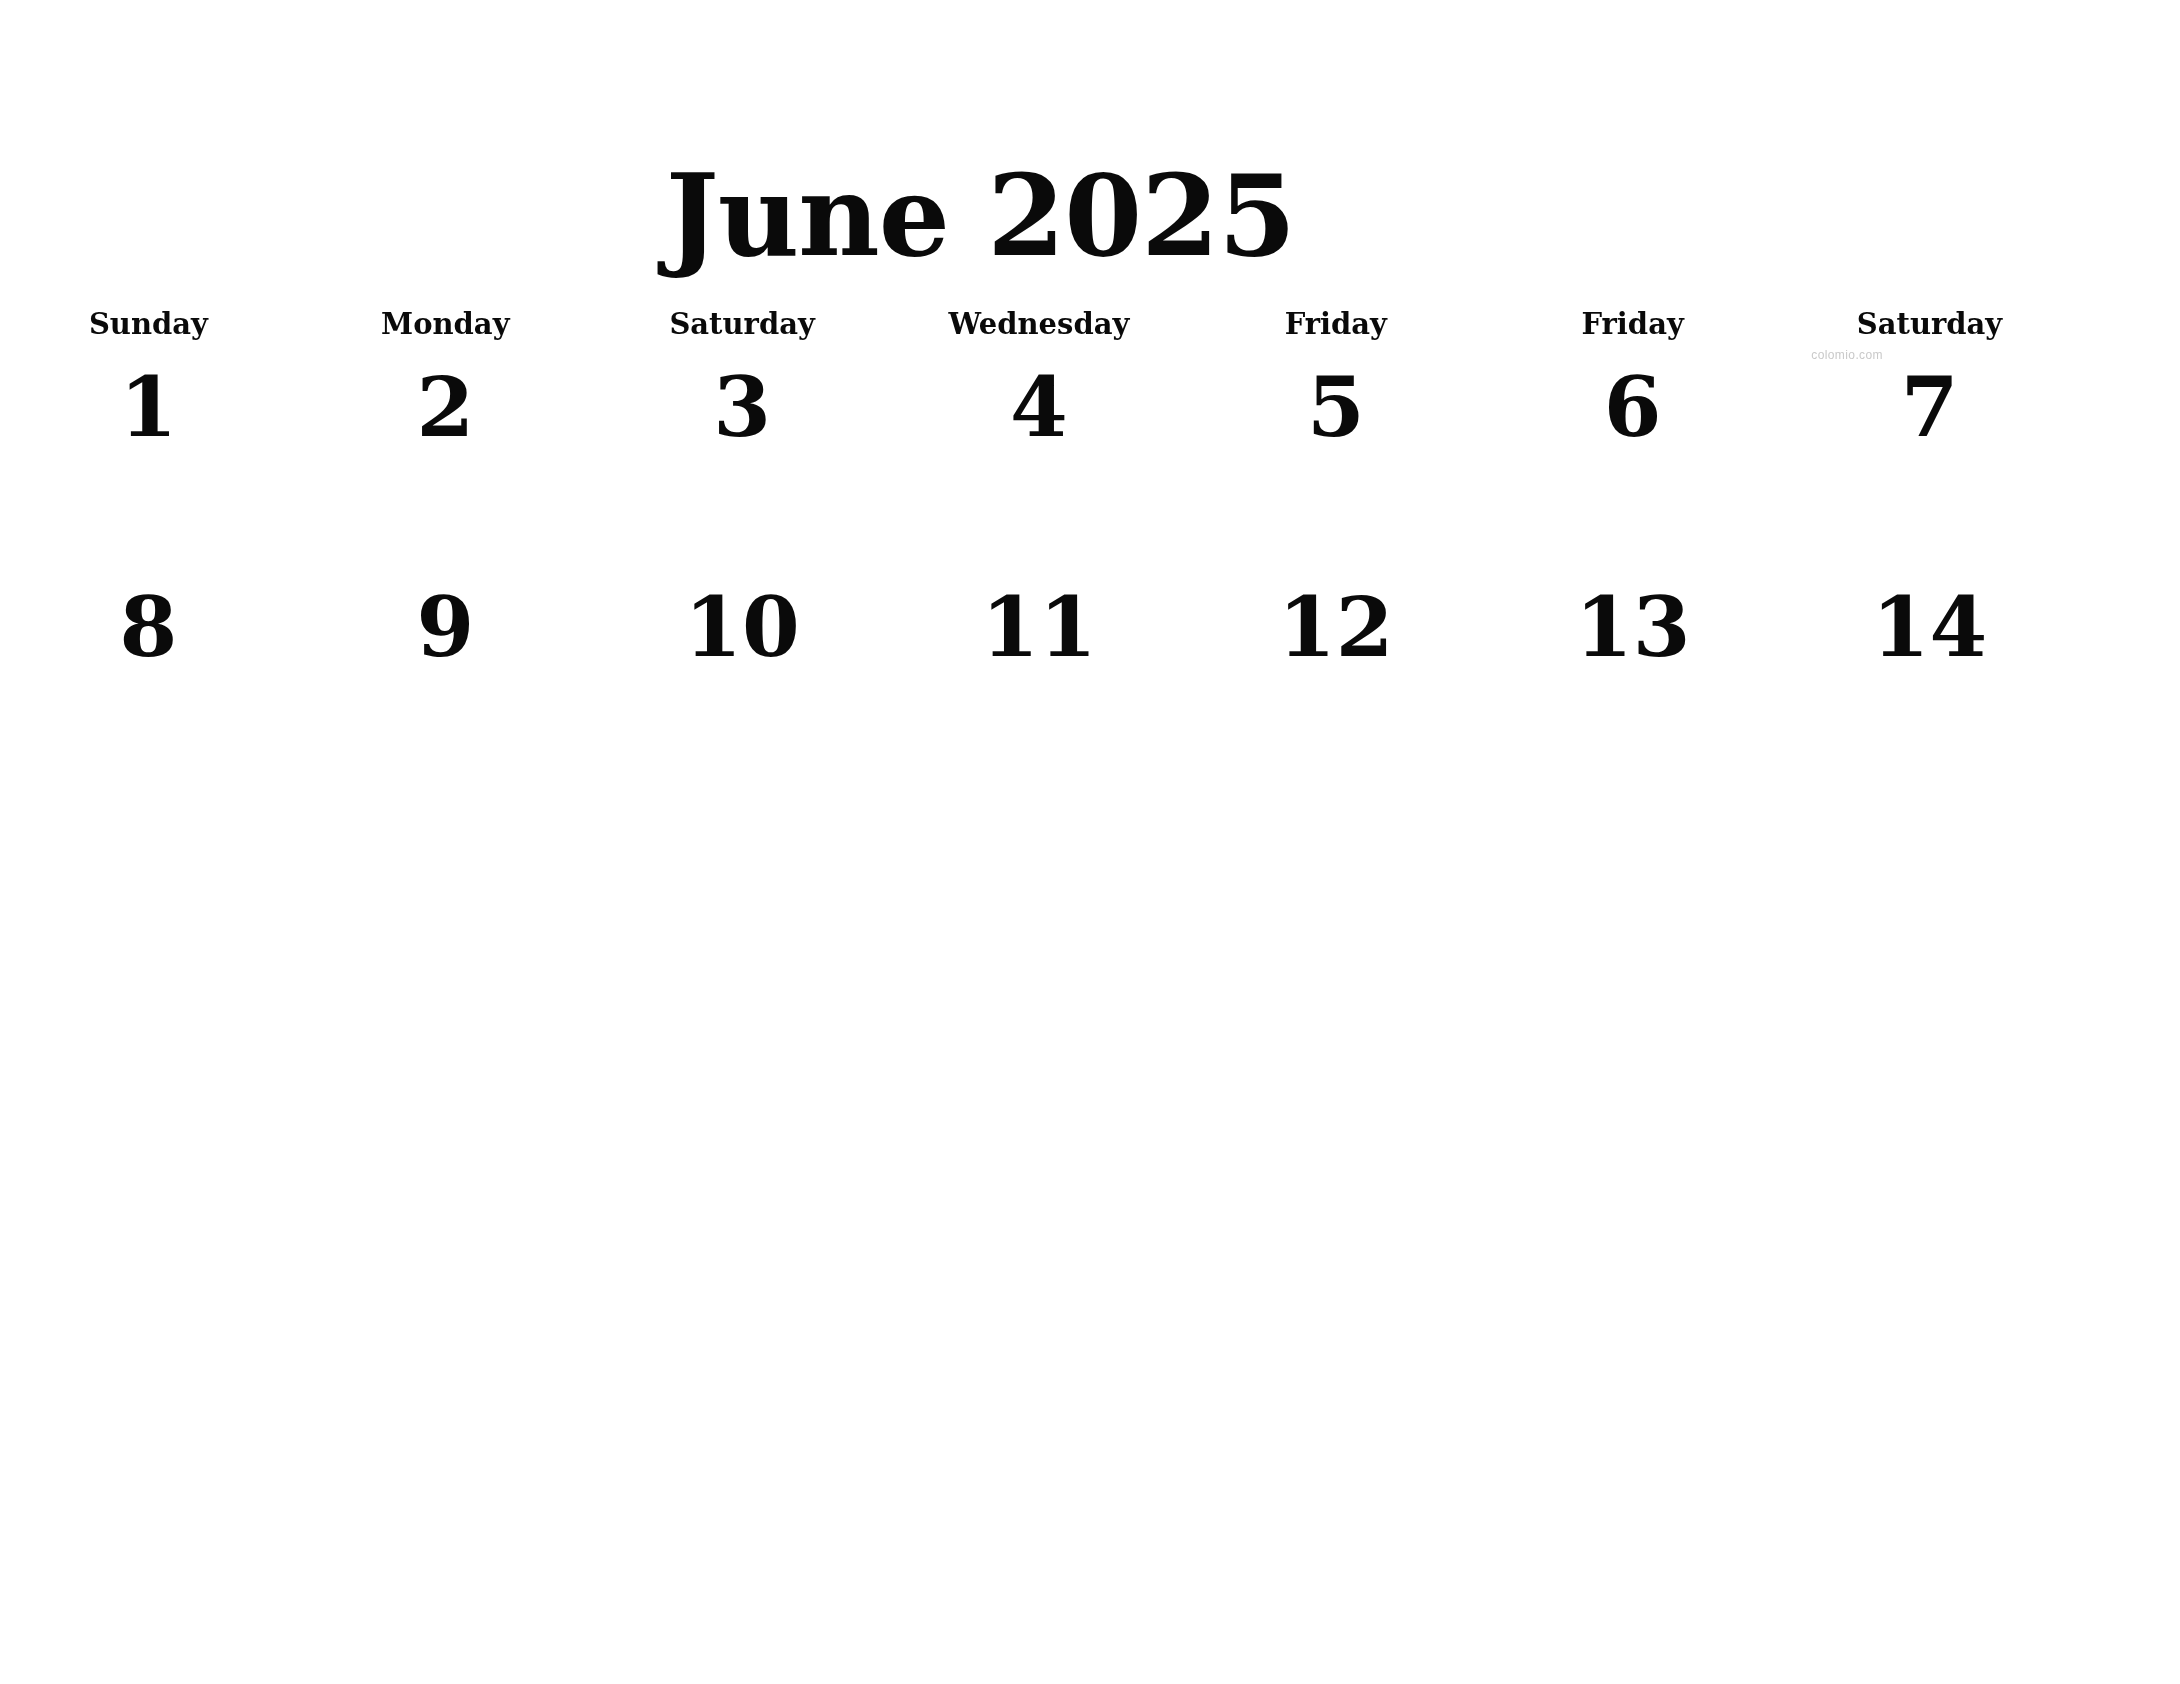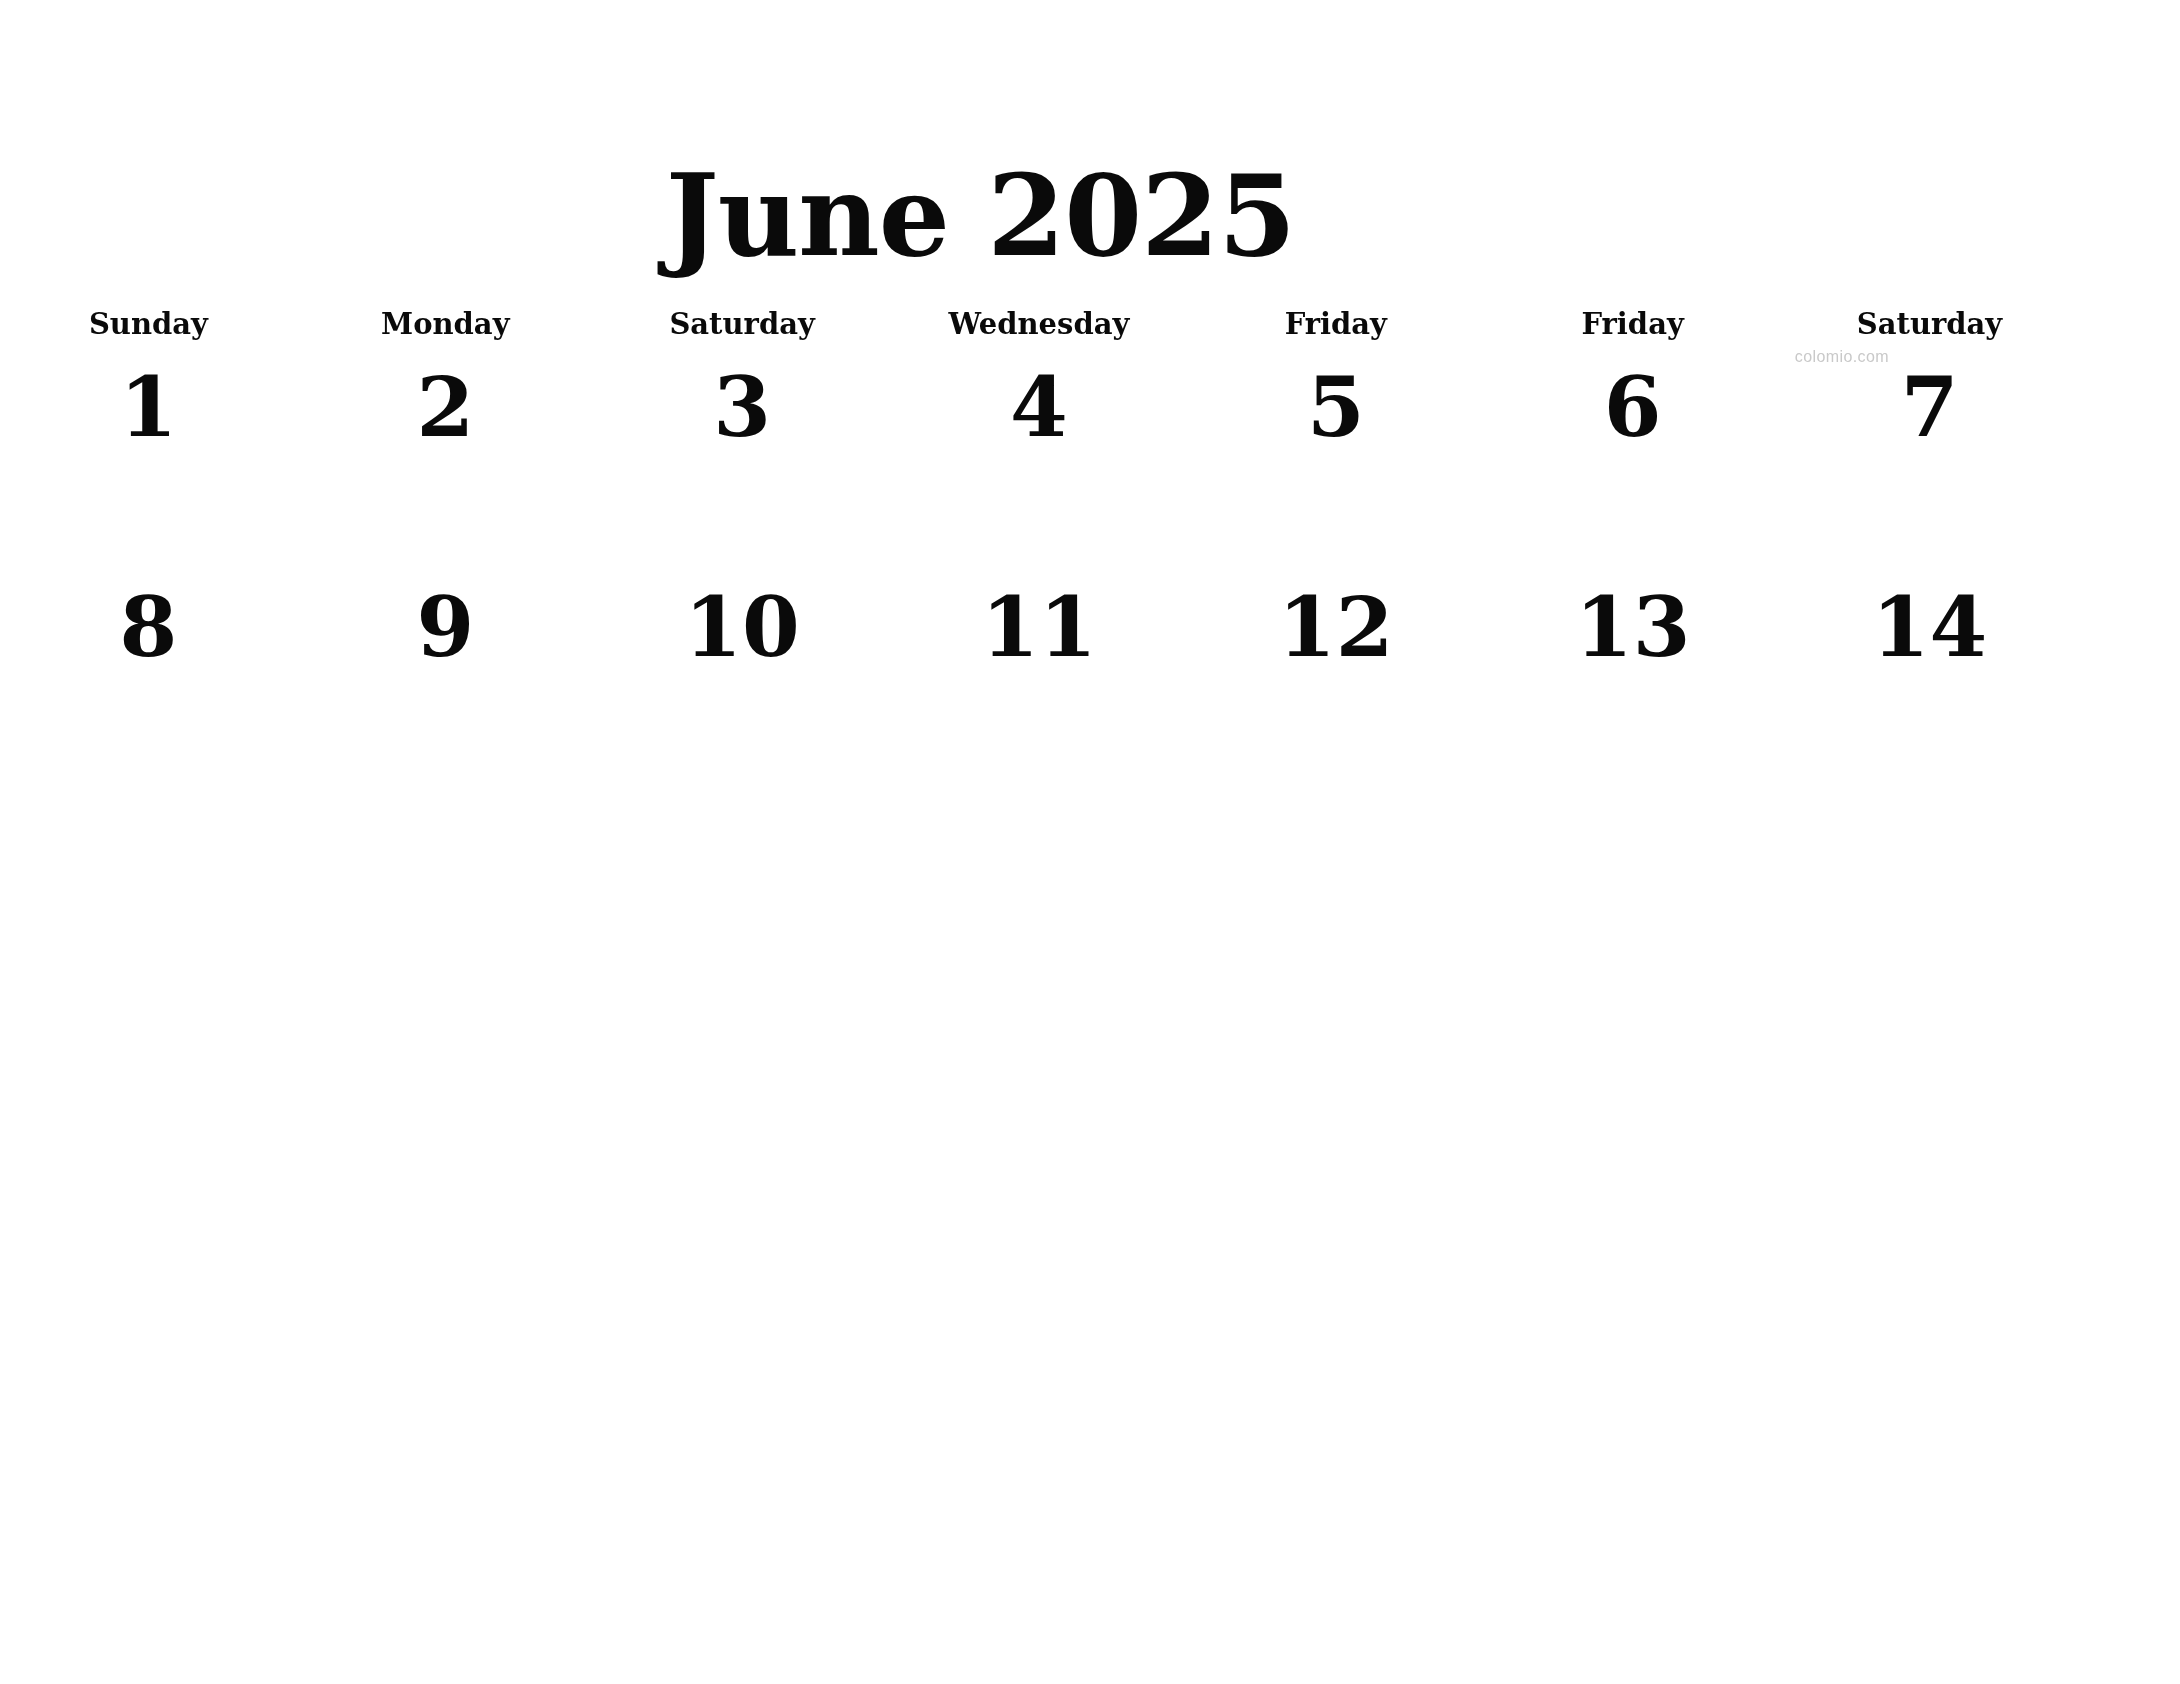--- a/index.html
+++ b/index.html
@@ -32,23 +32,23 @@
     line-height: 1;
     letter-spacing: -0.9px;
     padding-top: 160px;
     margin: 0;
     color: #0a0a0a;
   }
 
   .watermark {
     position: absolute;
     top: 348px;
-    right: 72px;
+    right: 78px;
     font-family: "Liberation Sans", sans-serif;
-    font-size: 16px;
+    font-size: 12px;
     color: #c9c9c9;
     letter-spacing: 0.4px;
   }
 
   table.calendar {
     width: 2078px;
     margin: 0 auto;
     border-collapse: collapse;
     table-layout: fixed;
     margin-top: 37px;

